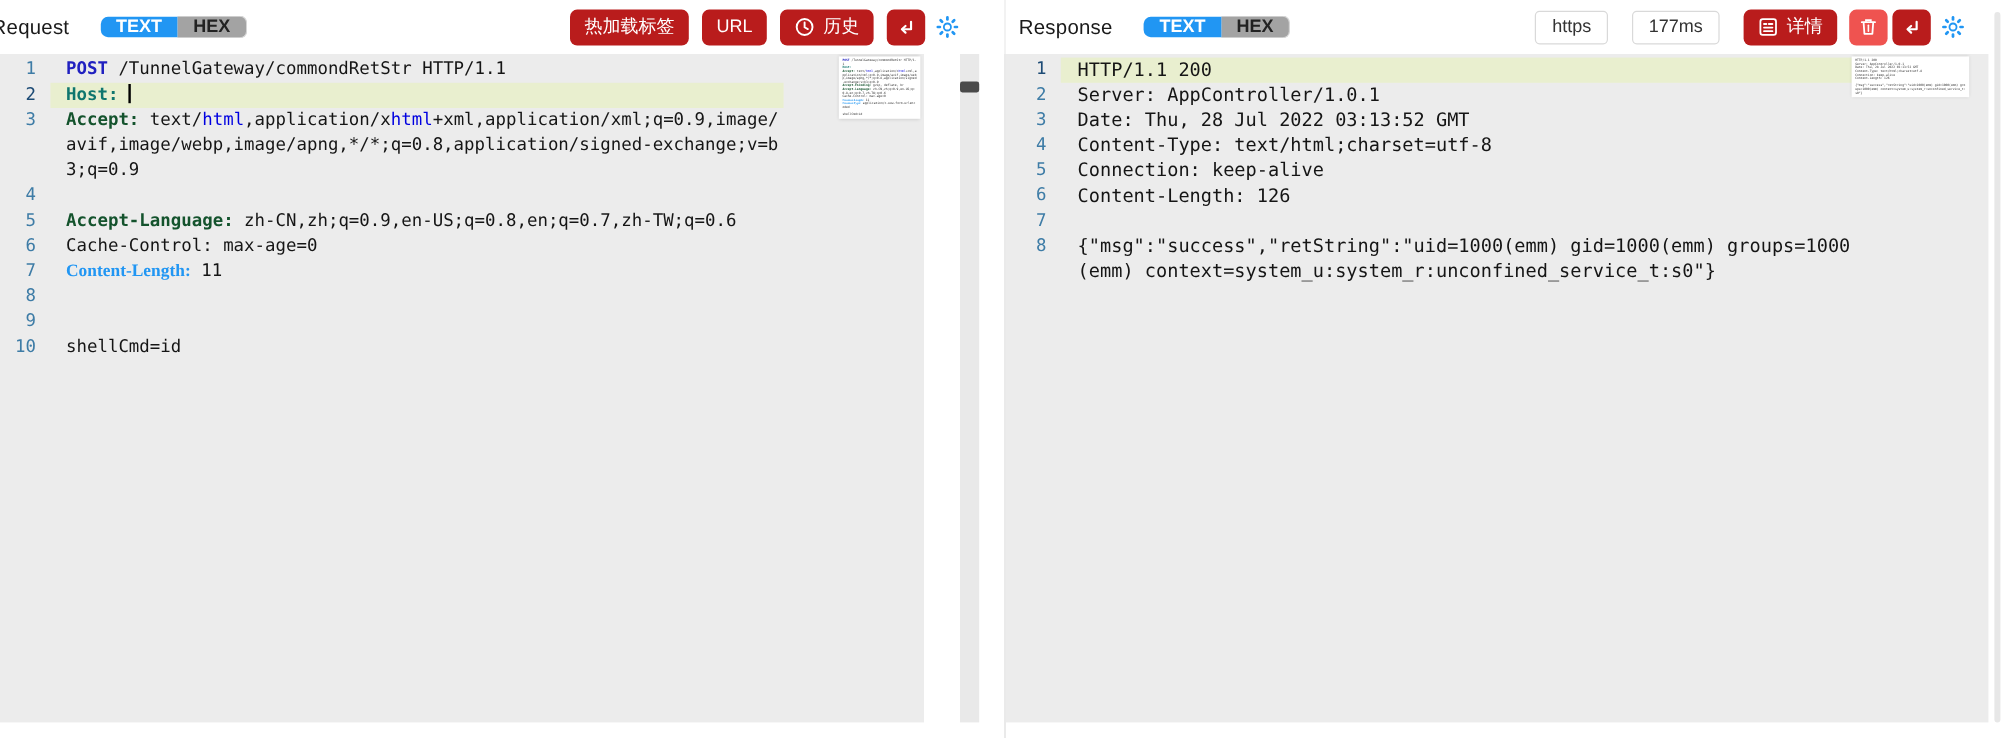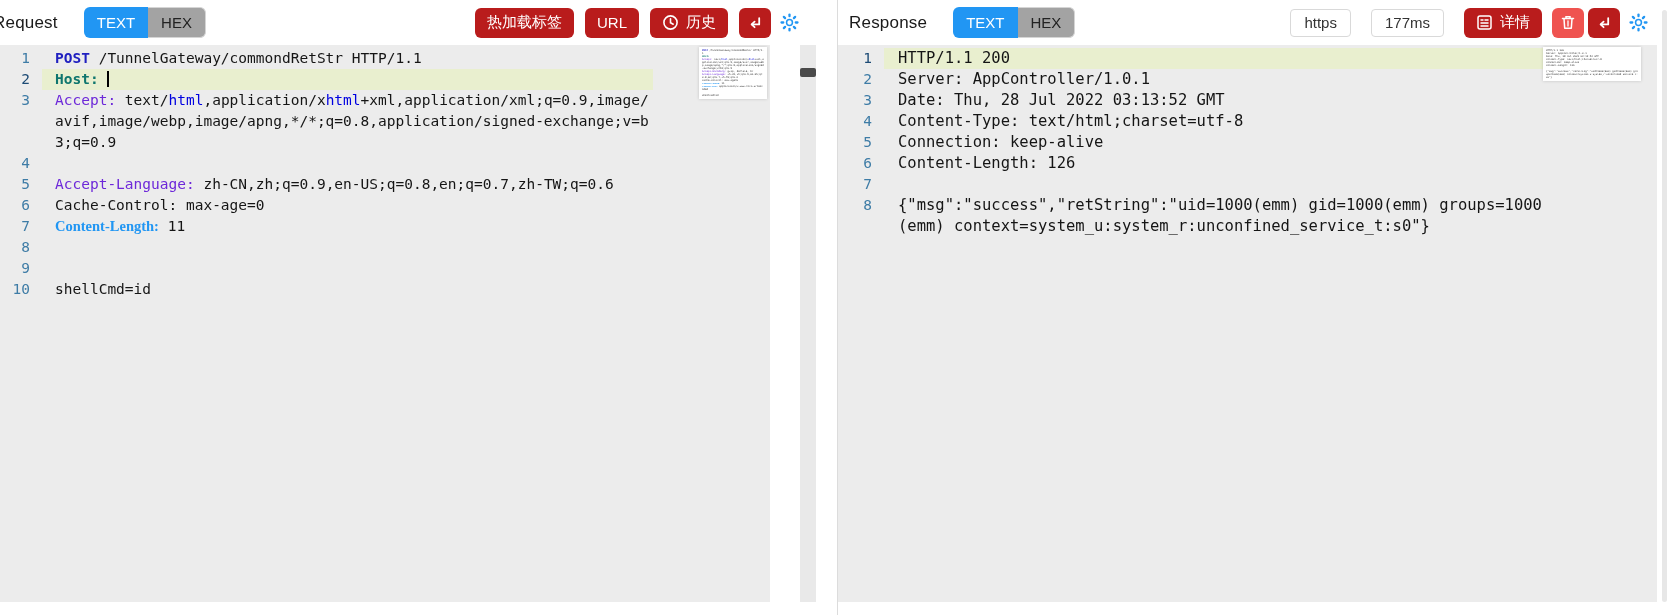--- a/index.html
+++ b/index.html
@@ -6,25 +6,25 @@
   .app{position:relative;width:1672px;height:615px;background:#fff;overflow:hidden;display:flex;
        font-family:"Liberation Sans",sans-serif;}
 
   
   .panel-left{width:838px;flex:none;display:flex;flex-direction:column;border-right:1px solid #dcdcdc;box-sizing:border-box;}
   .panel-right{flex:1;display:flex;flex-direction:column;position:relative;}
 
   
   .hdr{height:45px;flex:none;display:flex;align-items:center;background:#fff;}
   .hdr-left{padding-right:38px;}
-  .hdr-right{padding-left:11px;padding-right:24px;}
+  .hdr-right{padding-left:11px;padding-right:35px;}
   .title{font-size:17px;color:#1a1a1a;font-weight:500;letter-spacing:.2px;}
   .title-left{margin-left:-7px;}
 
-  .toggle{display:flex;height:31px;border-radius:6px;margin-left:26px;font-size:15px;font-weight:400;}
+  .toggle{display:flex;height:31px;border-radius:6px;margin-left:26px;font-size:15px;font-weight:700;align-items:center;}
   .tog-on{background:#2196f3;color:#fff;display:flex;align-items:center;padding:0 13px;border-radius:6px 0 0 6px;cursor:pointer;}
   .tog-off{background:#a3a3a3;color:#222;border:1px solid #d5d5d5;border-left:none;border-radius:0 6px 6px 0;
            display:flex;align-items:center;padding:0 13px;box-sizing:border-box;cursor:pointer;}
 
   .grp{margin-left:auto;display:flex;align-items:center;}
   .btn{height:30px;border:none;border-radius:6px;display:flex;align-items:center;gap:7px;
        padding:0 12px;font-size:15px;cursor:pointer;font-family:inherit;}
   .btn-blue{background:#b91c1c;color:#fff;}
   .btn-red{background:#ef5350;color:#fff;padding:0 8px;}
   .btn-sq{padding:0 8px;}
@@ -51,21 +51,21 @@
   .editor-right .gutter{width:34px;}
   .ltext{font-family:"DejaVu Sans Mono",monospace;font-size:14.5px;line-height:21px;color:#151515;
          white-space:pre-wrap;word-break:break-all;min-height:21px;}
   .editor-left .ltext{margin-left:12px;padding-left:13px;width:598px;}
   .editor-right .ltext{margin-left:12px;padding-left:14px;width:650px;font-size:15.5px;}
   .cm-line.active .ltext{background:#e9efcf;}
   .cm-line.active .gutter{color:#1d4b75;}
 
   .tok-method{color:#2020c0;font-weight:bold;}
   .tok-host{color:#0f766e;font-weight:bold;}
-  .tok-hgreen{color:#6d28d9;font-weight:normal;}
+  .tok-hgreen{color:#14532d;font-weight:bold;}
   .tok-hblue{color:#2196f3;font-weight:bold;font-family:Liberation Serif, serif;}
   .tok-link{color:#0000e0;}
 
   .cursor{display:inline-block;width:2px;height:16px;background:#000;vertical-align:-3px;}
 
   .minimap{position:absolute;top:2px;background:#fff;padding:2px 3px;box-shadow:0 0 3px rgba(0,0,0,.18);cursor:pointer;}
   .minimap-left{right:3px;width:62px;}
   .minimap-right{right:16px;width:92px;}
   .mini-line{font-family:"DejaVu Sans Mono",monospace;font-size:2.5px;line-height:3px;color:#333;
              white-space:pre-wrap;word-break:break-all;min-height:3px;}

